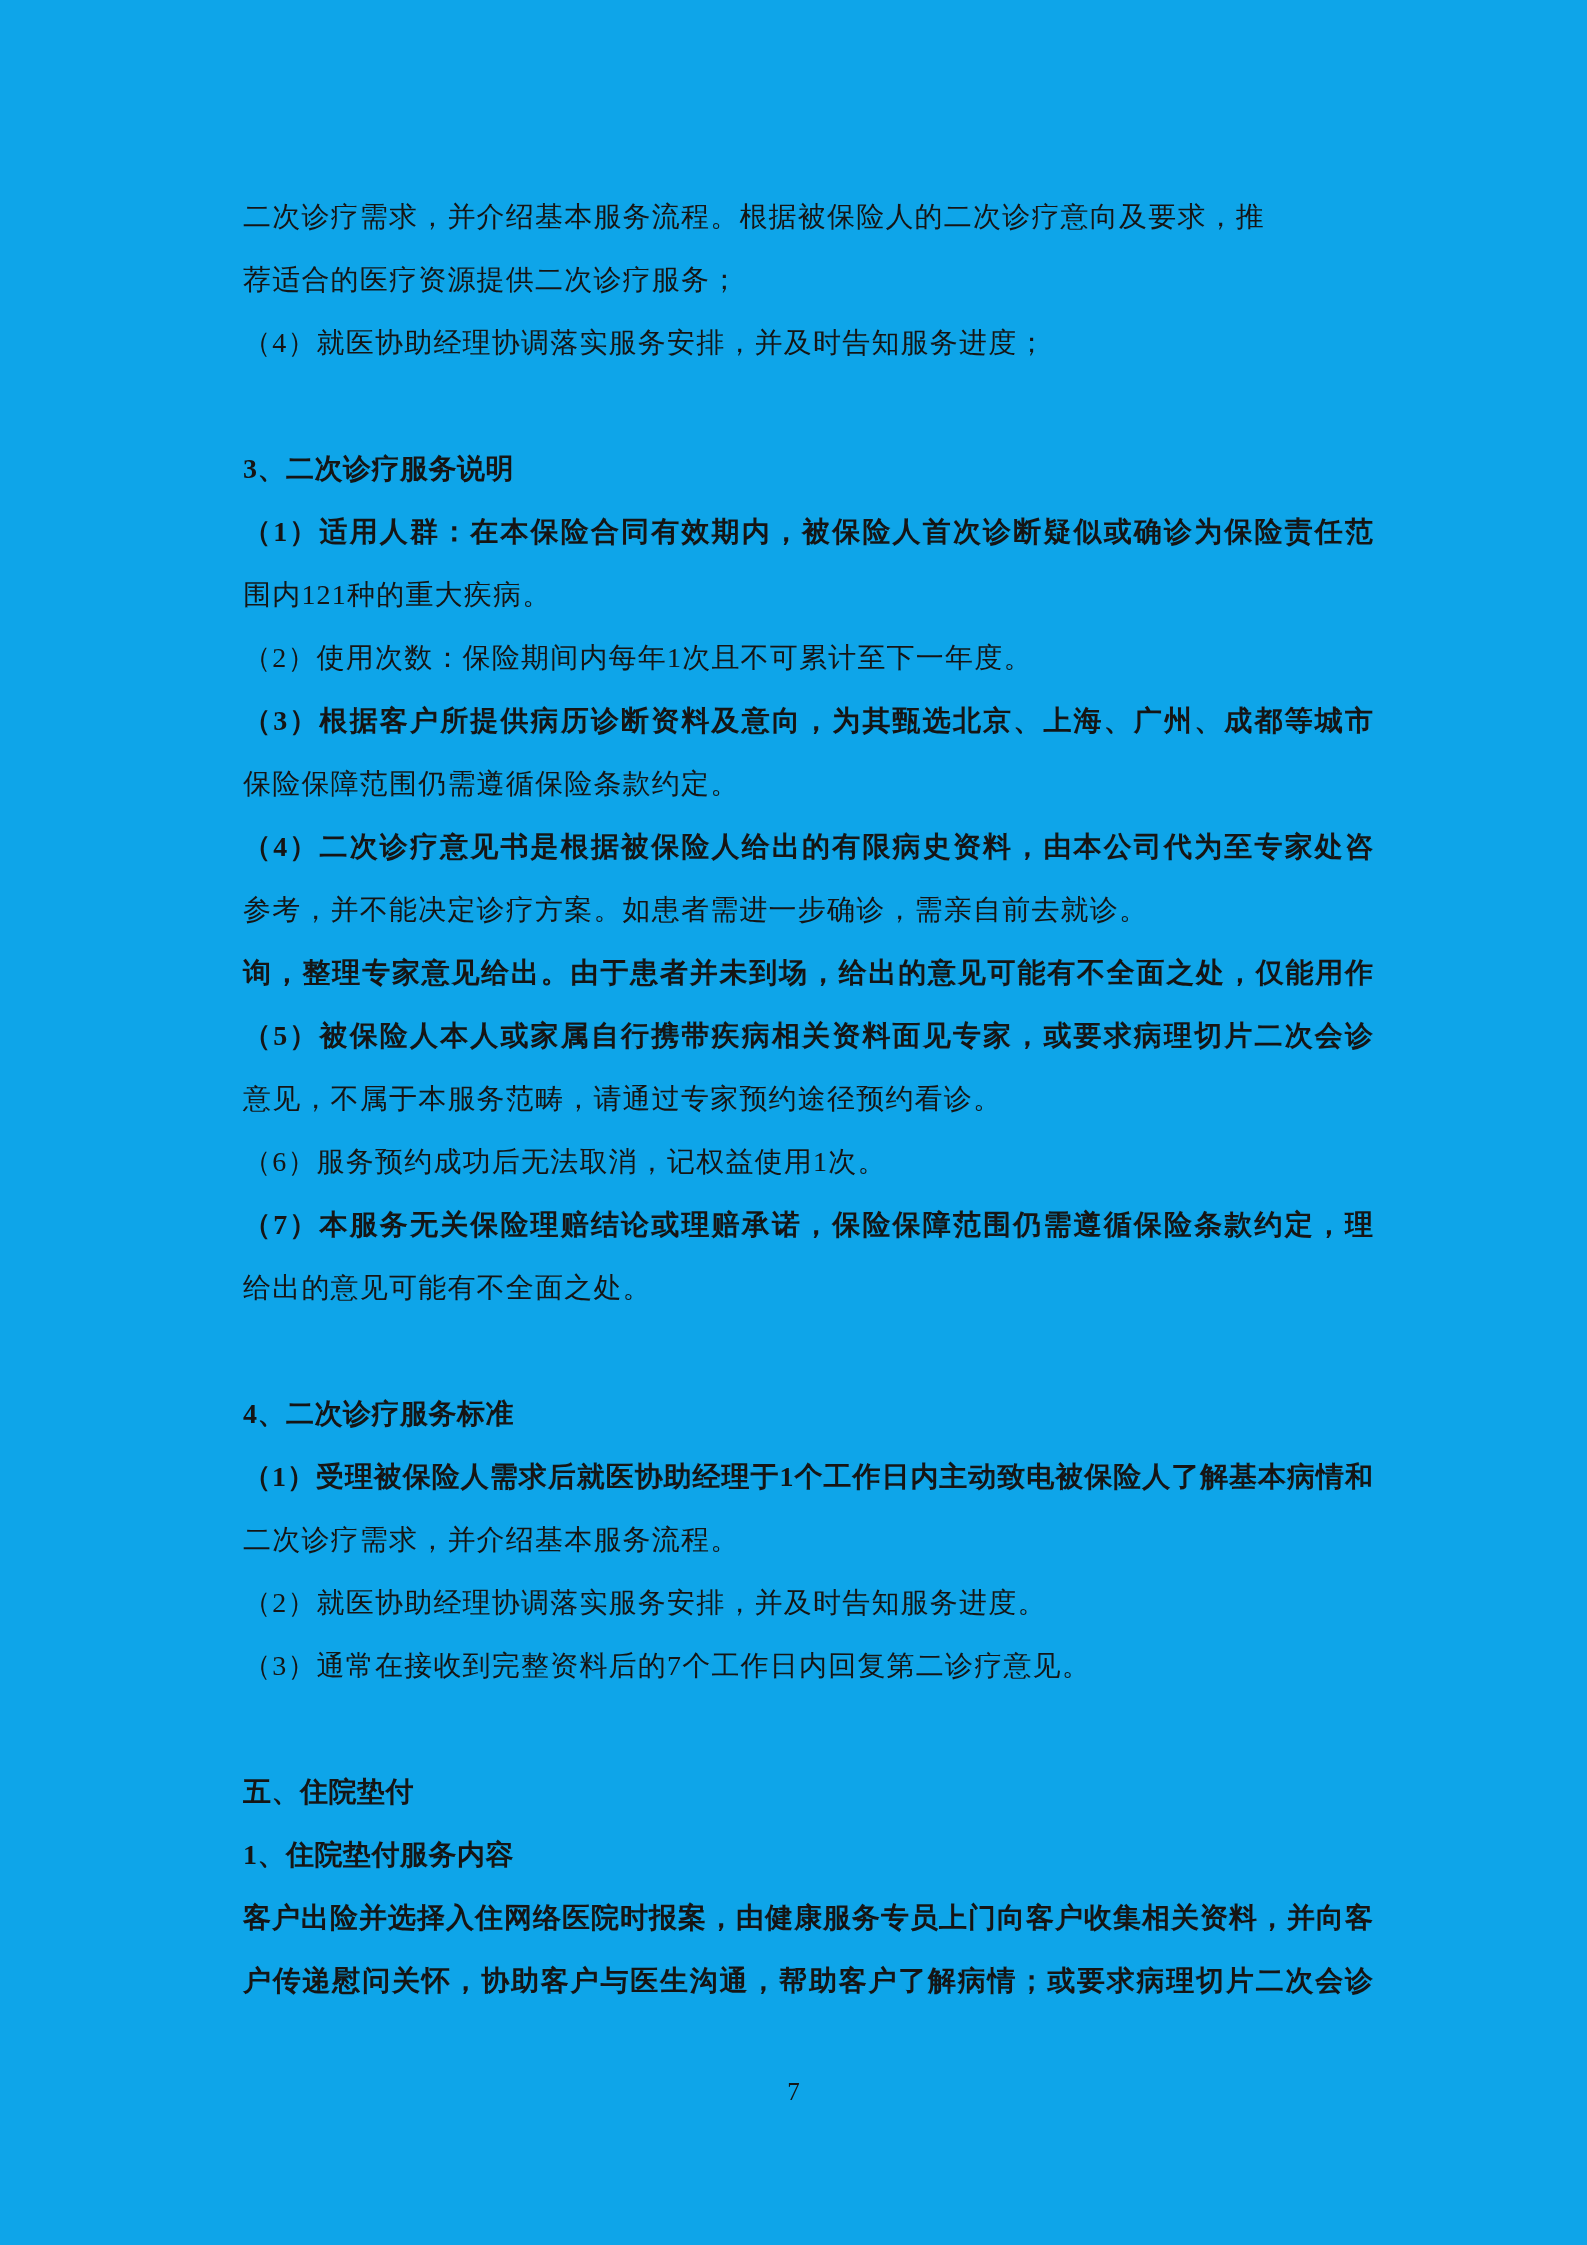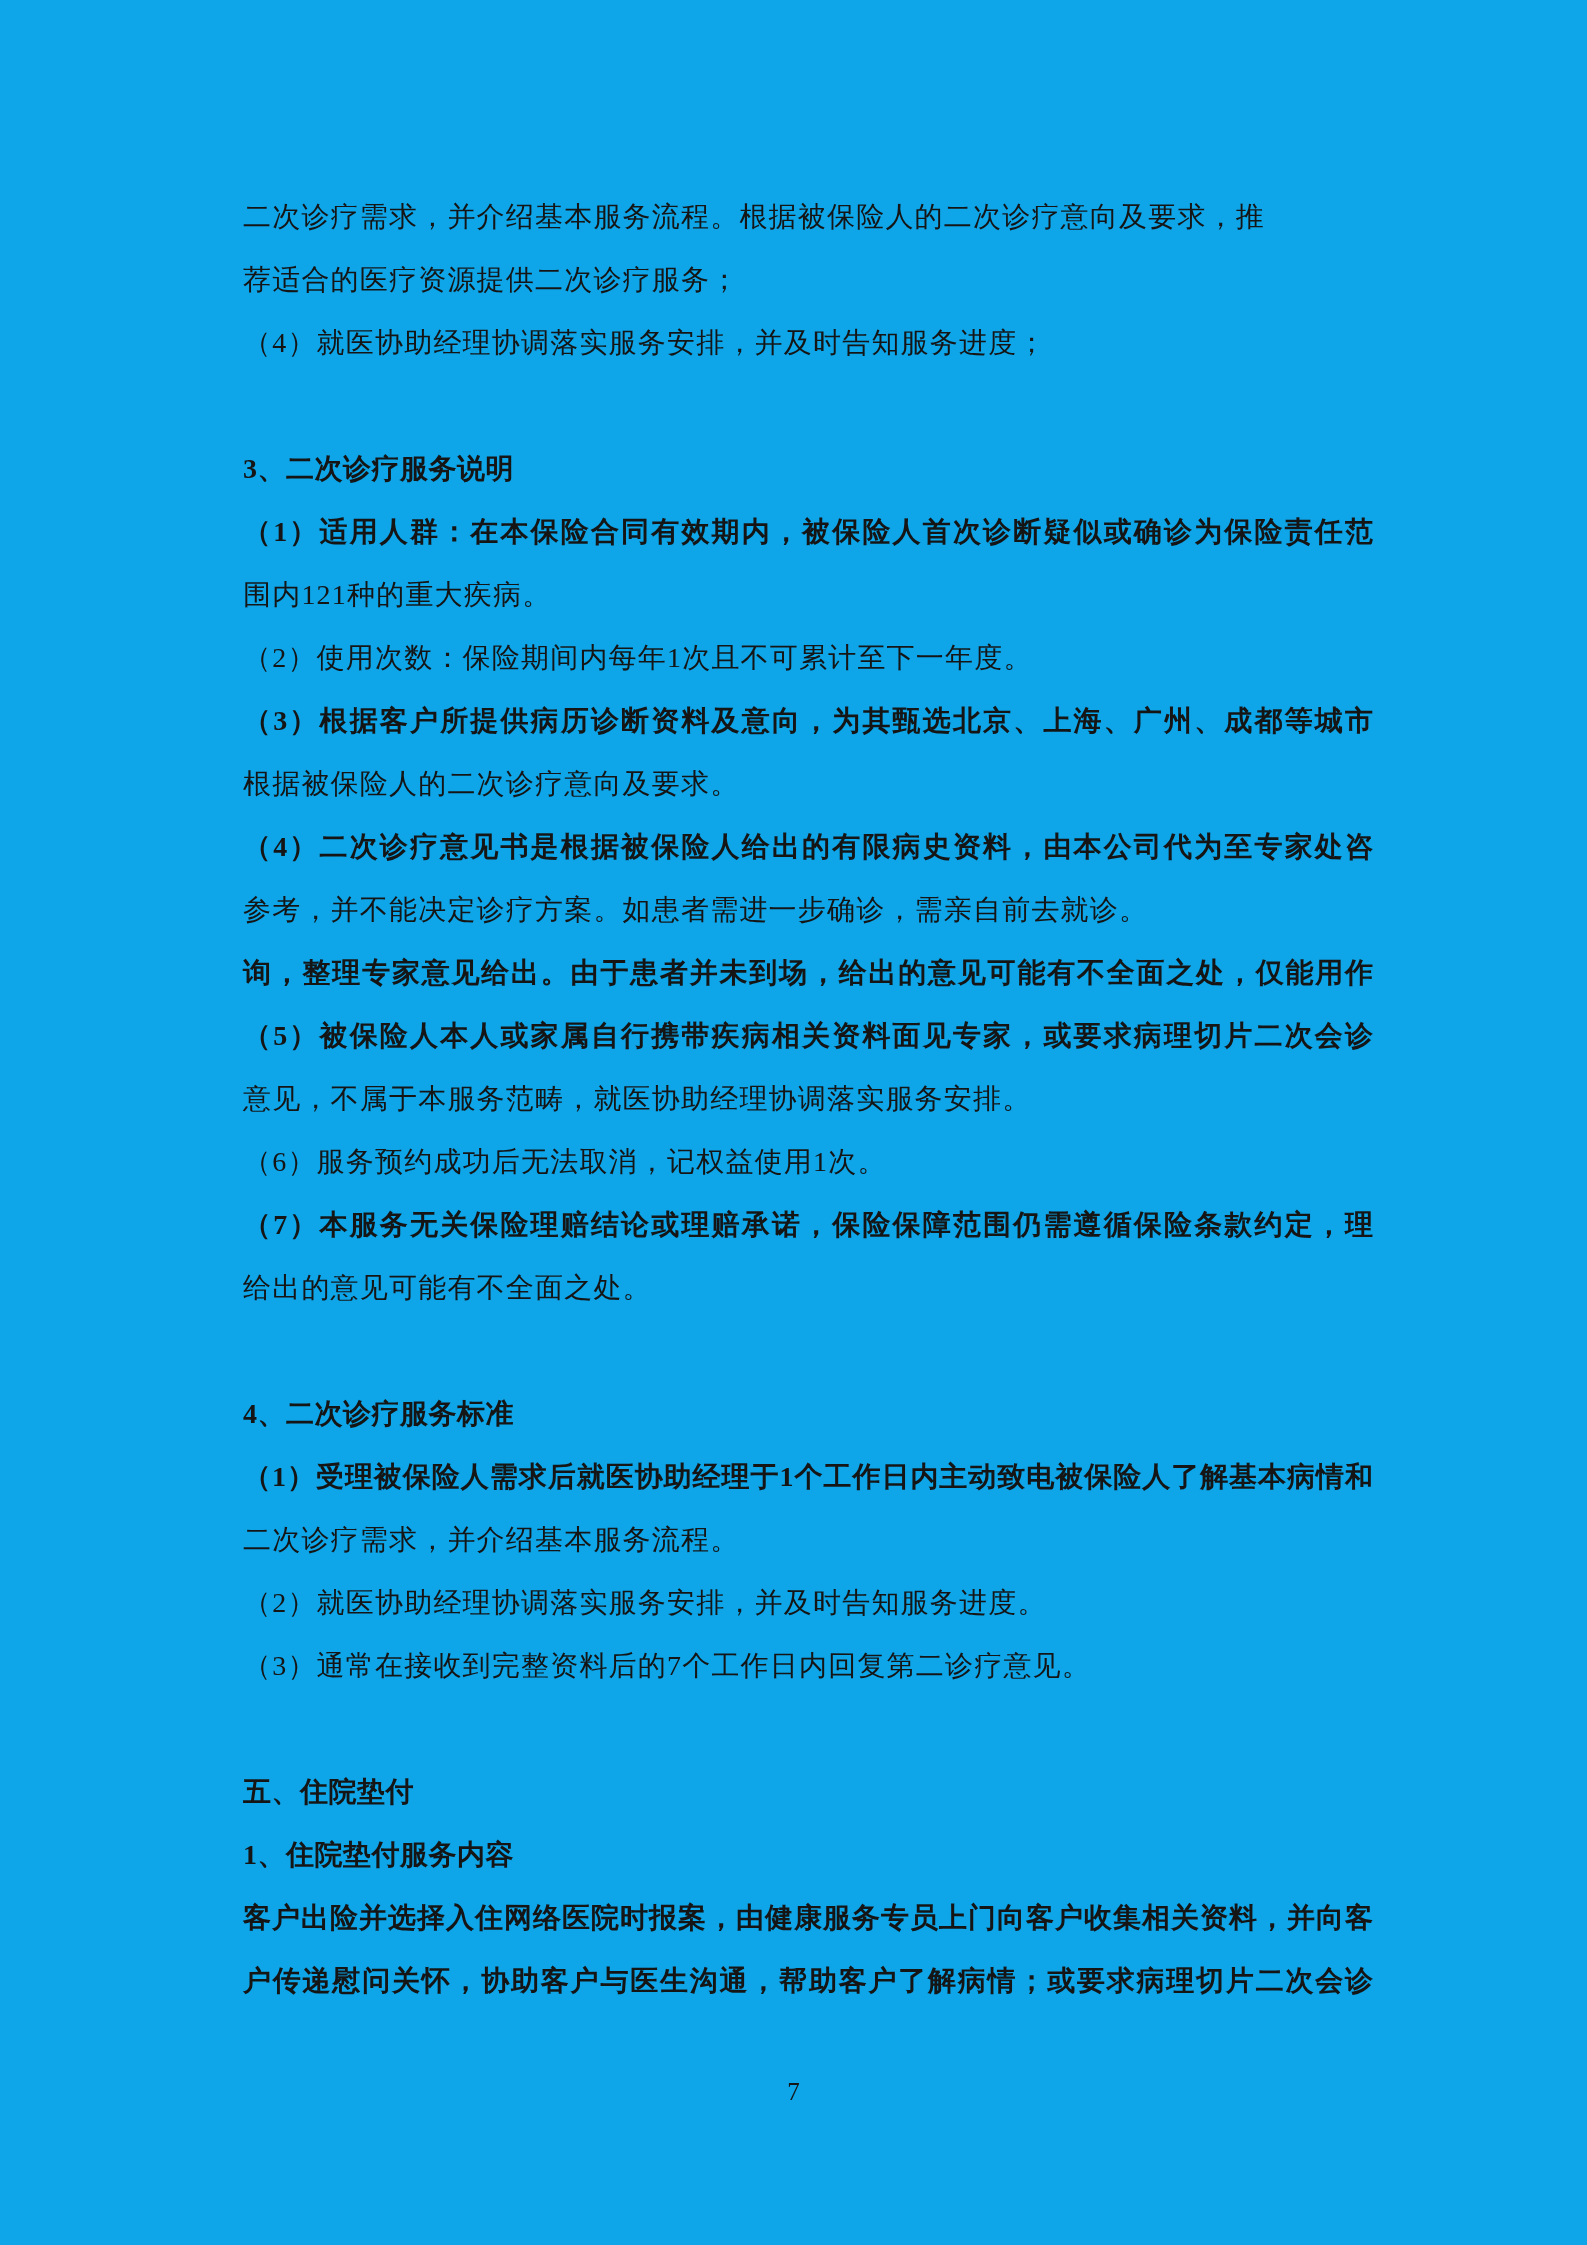--- a/index.html
+++ b/index.html
@@ -68,26 +68,26 @@
   <div class="content" id="doc-content">
       <div class="line body">二次诊疗需求，并介绍基本服务流程。根据被保险人的二次诊疗意向及要求，推</div>
       <div class="line body">荐适合的医疗资源提供二次诊疗服务；</div>
       <div class="line body">（4）就医协助经理协调落实服务安排，并及时告知服务进度；</div>
       <div class="line blank"></div>
       <div class="line heading">3、二次诊疗服务说明</div>
       <div class="line body full">（1）适用人群：在本保险合同有效期内，被保险人首次诊断疑似或确诊为保险责任范</div>
       <div class="line body">围内121种的重大疾病。</div>
       <div class="line body">（2）使用次数：保险期间内每年1次且不可累计至下一年度。</div>
       <div class="line body full">（3）根据客户所提供病历诊断资料及意向，为其甄选北京、上海、广州、成都等城市</div>
-      <div class="line body">根据被保险人的二次诊疗意向及要求。</div>
+      <div class="line body">保险保障范围仍需遵循保险条款约定。</div>
       <div class="line body full">（4）二次诊疗意见书是根据被保险人给出的有限病史资料，由本公司代为至专家处咨</div>
       <div class="line body">参考，并不能决定诊疗方案。如患者需进一步确诊，需亲自前去就诊。</div>
       <div class="line body full">询，整理专家意见给出。由于患者并未到场，给出的意见可能有不全面之处，仅能用作</div>
       <div class="line body full">（5）被保险人本人或家属自行携带疾病相关资料面见专家，或要求病理切片二次会诊</div>
-      <div class="line body">意见，不属于本服务范畴，就医协助经理协调落实服务安排。</div>
+      <div class="line body">意见，不属于本服务范畴，请通过专家预约途径预约看诊。</div>
       <div class="line body">（6）服务预约成功后无法取消，记权益使用1次。</div>
       <div class="line body full">（7）本服务无关保险理赔结论或理赔承诺，保险保障范围仍需遵循保险条款约定，理</div>
       <div class="line body">给出的意见可能有不全面之处。</div>
       <div class="line blank"></div>
       <div class="line heading">4、二次诊疗服务标准</div>
       <div class="line body full">（1）受理被保险人需求后就医协助经理于1个工作日内主动致电被保险人了解基本病情和</div>
       <div class="line body">二次诊疗需求，并介绍基本服务流程。</div>
       <div class="line body">（2）就医协助经理协调落实服务安排，并及时告知服务进度。</div>
       <div class="line body">（3）通常在接收到完整资料后的7个工作日内回复第二诊疗意见。</div>
       <div class="line blank"></div>

